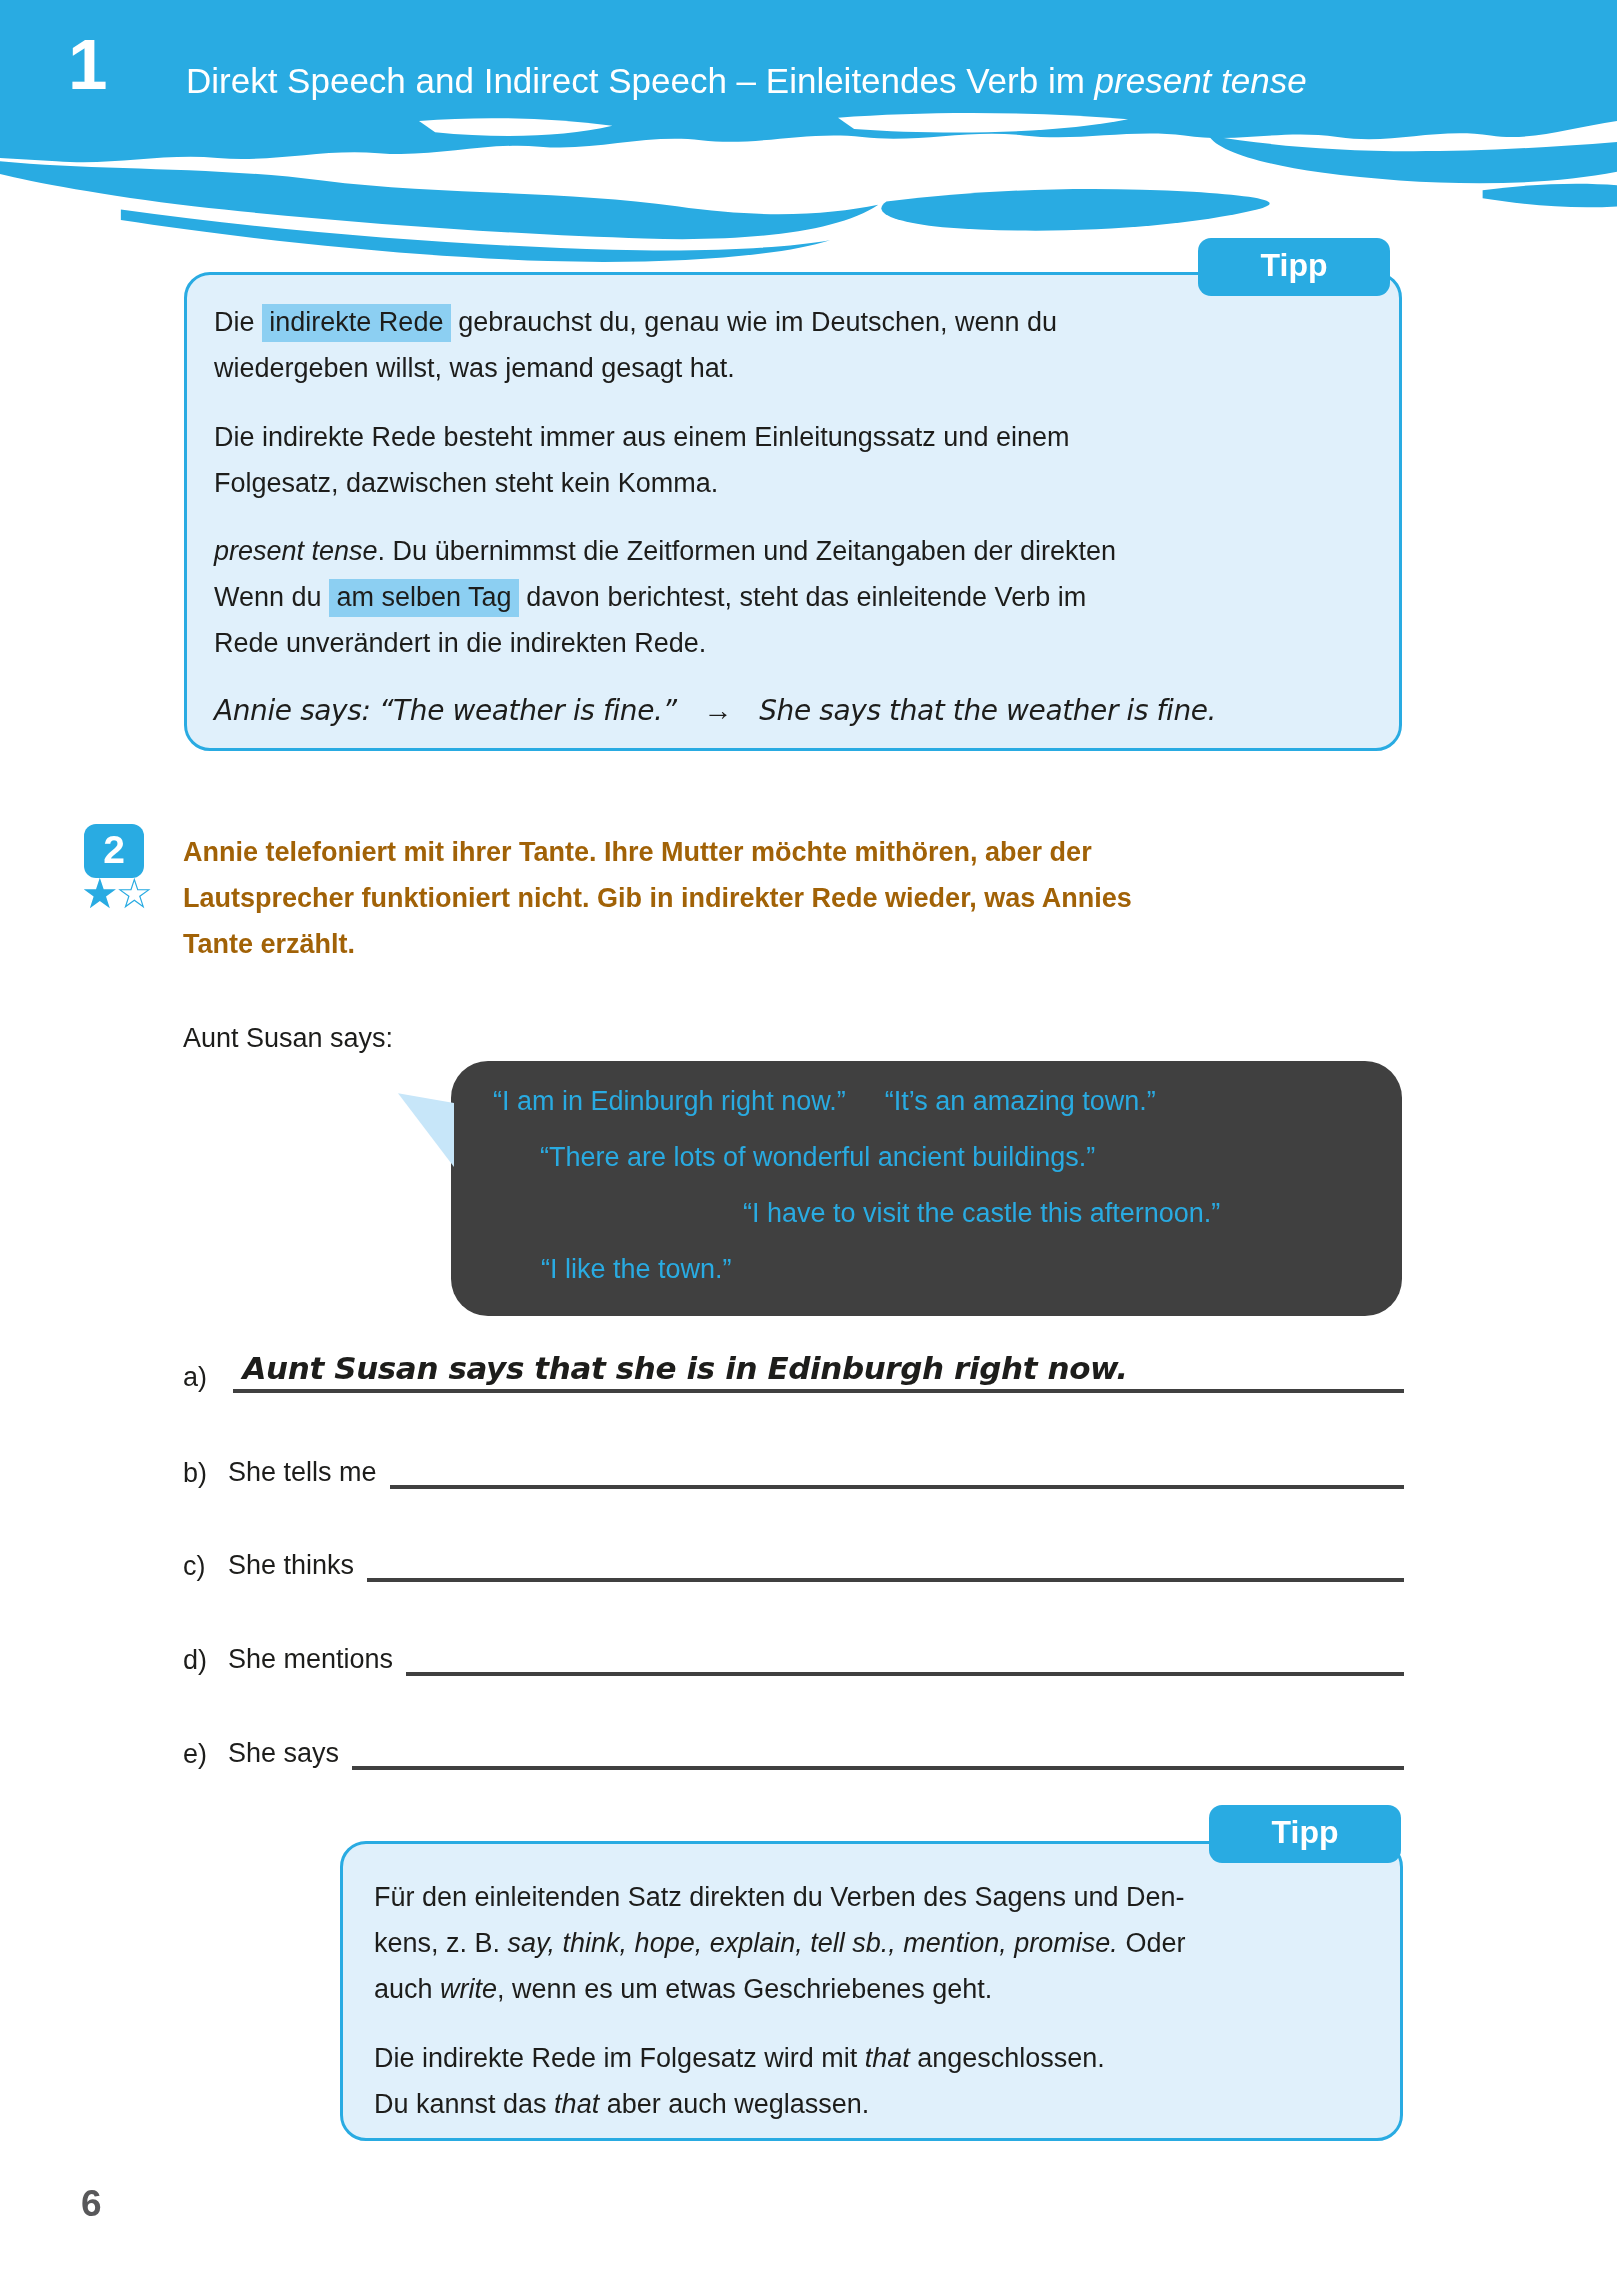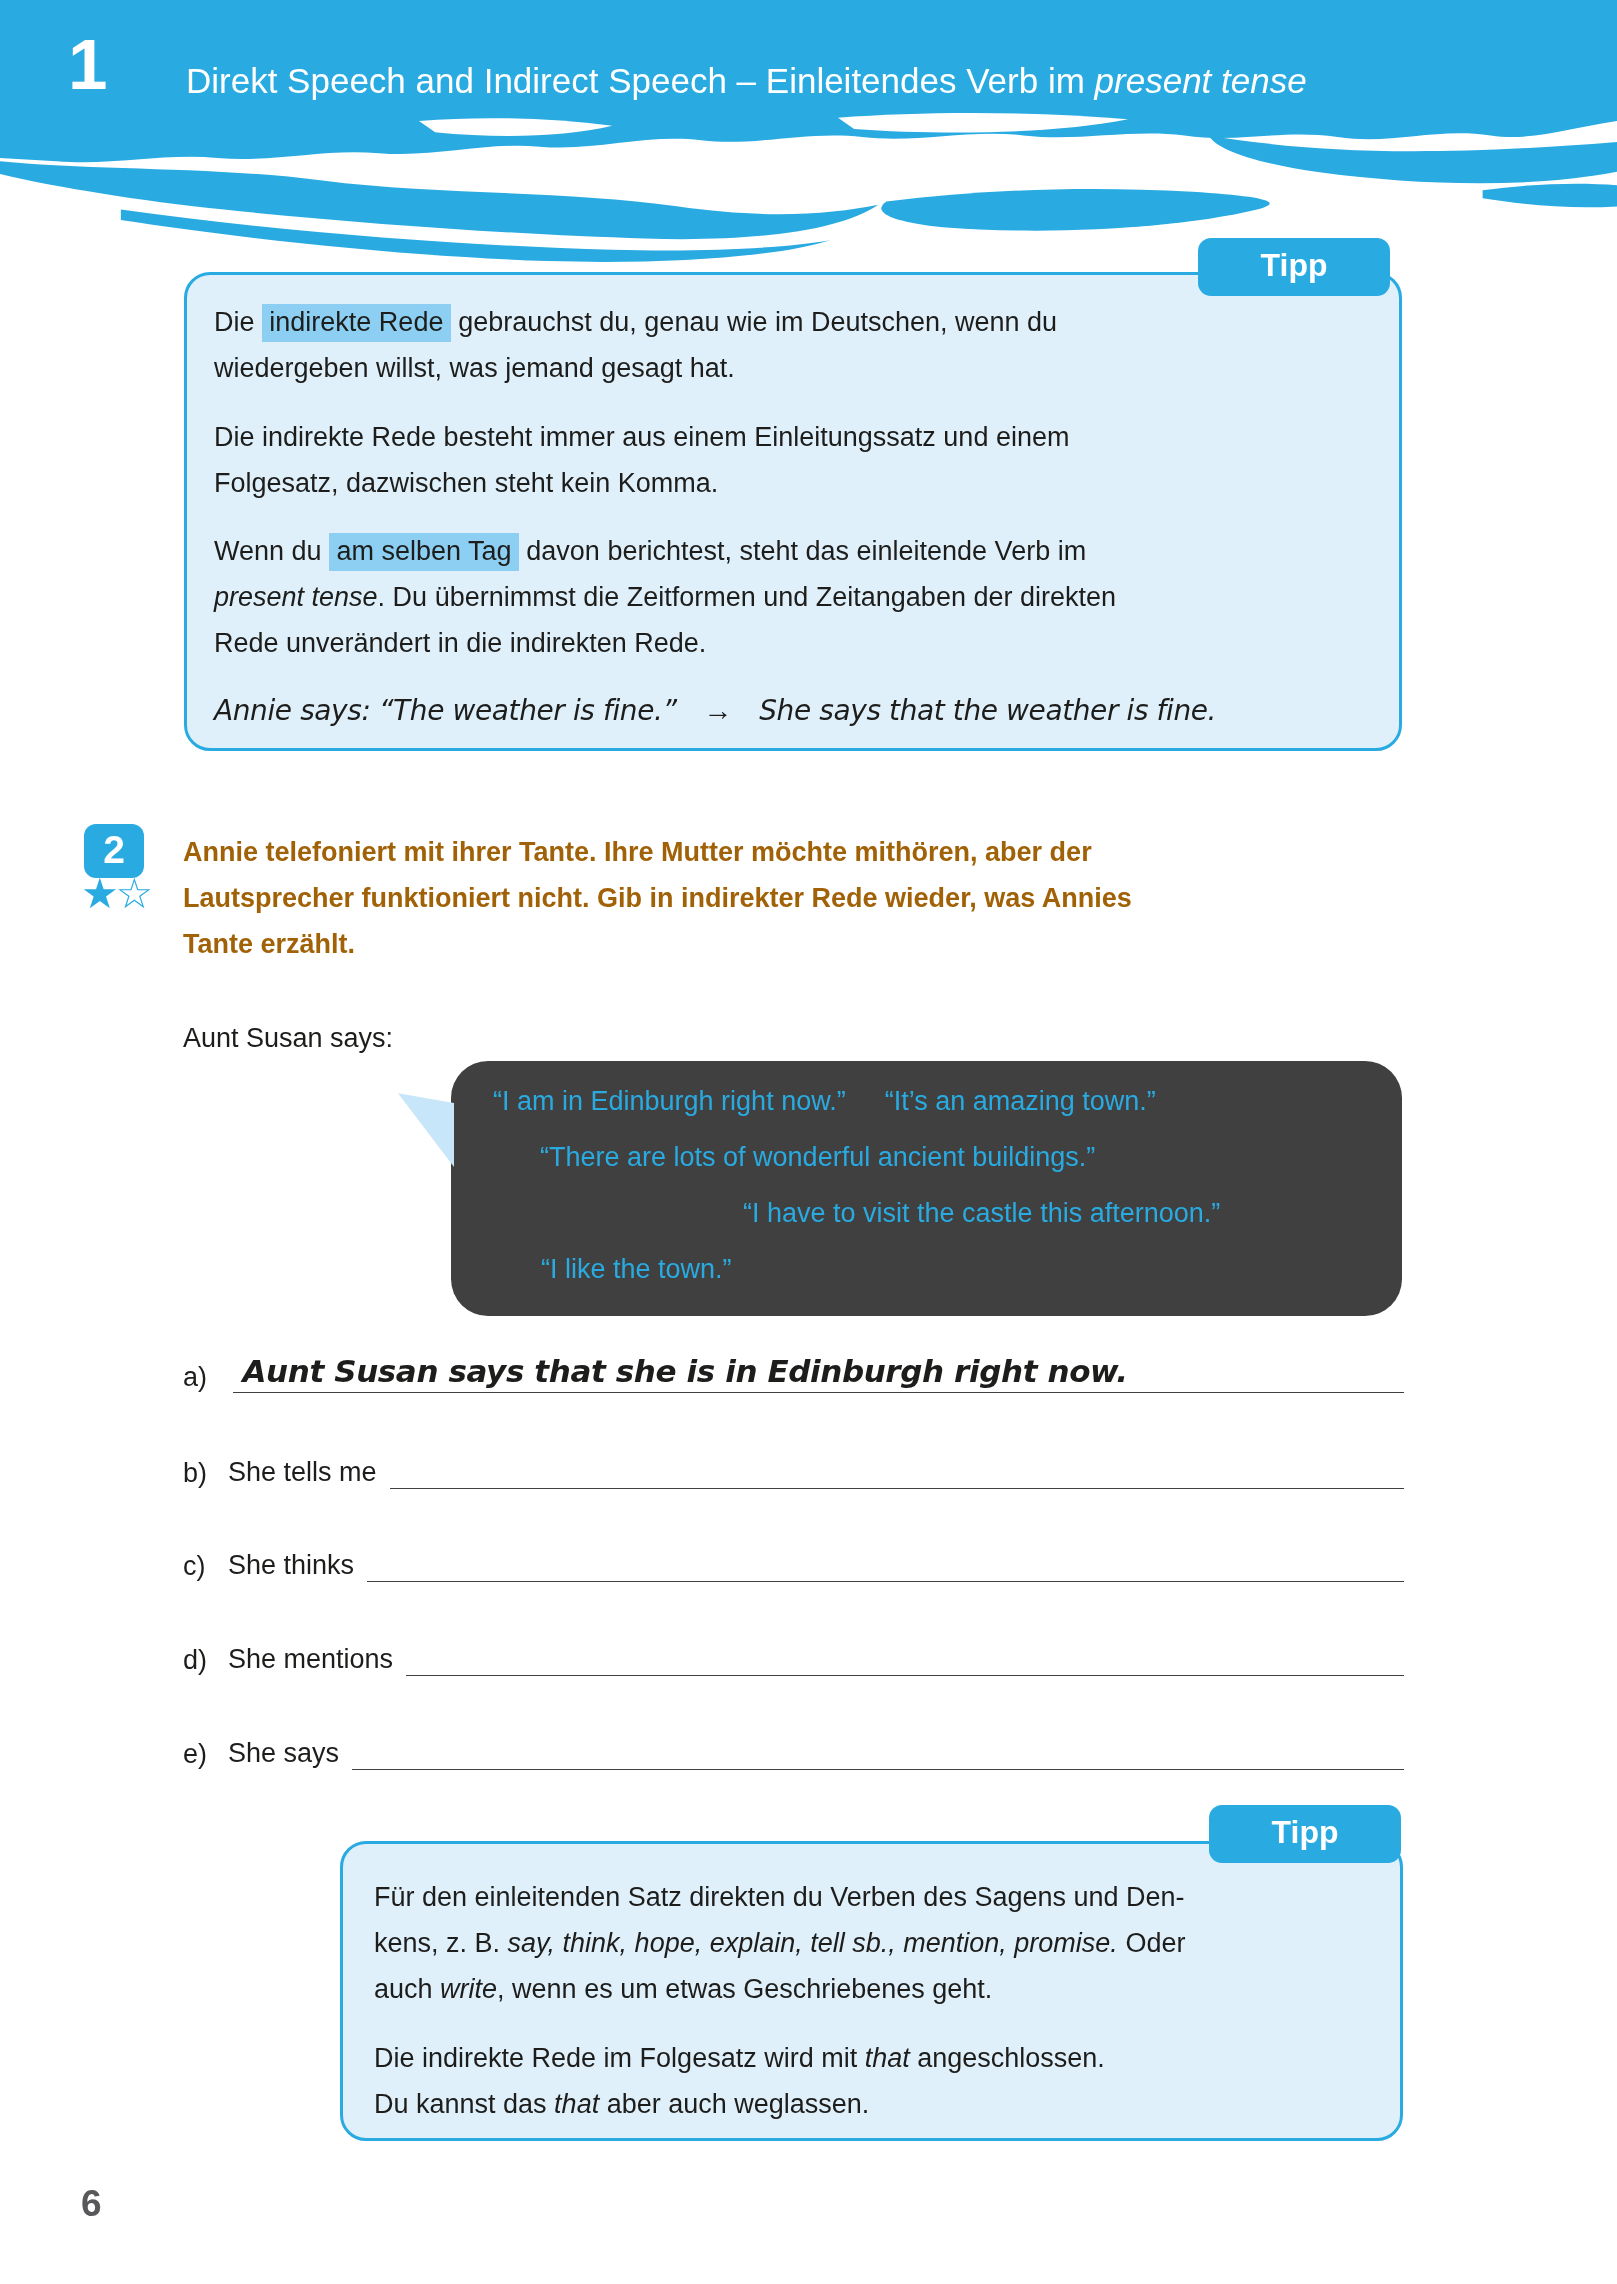--- a/index.html
+++ b/index.html
@@ -80,21 +80,21 @@
   .bq4 { padding-left:90px; }
 
   
   .row {
     position:absolute; left:183px; width:1221px; height:46px;
     display:flex; align-items:flex-end; font-size:27px;
   }
   .row .lbl { flex:0 0 45px; line-height:1.1; }
   .row .pre { white-space:nowrap; line-height:1.1; padding-bottom:1.6px; }
   .row .blank {
-    flex:1 1 auto; border-bottom:1px solid #404040; margin-left:13px;
+    flex:1 1 auto; border-bottom:4px solid #404040; margin-left:13px;
     position:relative; height:100%;margin-top:31px;
   }
   .row .blank.no-pre { margin-left:4.8px; }
   .row .answer {
     position:absolute; left:9.7px; bottom:3.2px; font-size:31px; font-weight:bold;
     white-space:nowrap; color:#1d1d1b;
   }
   #row-a { top:1347px; }
   #row-b { top:1443px; }
   #row-c { top:1536px; }
@@ -132,22 +132,22 @@
     <div class="tip-inner1">
       <div class="para">
         <div class="tl"><span>Die </span><span class="hl">indirekte Rede</span><span> gebrauchst du, genau wie im Deutschen, wenn du</span></div>
         <div class="tl">wiedergeben willst, was jemand gesagt hat.</div>
       </div>
       <div class="para">
         <div class="tl">Die indirekte Rede besteht immer aus einem Einleitungssatz und einem</div>
         <div class="tl">Folgesatz, dazwischen steht kein Komma.</div>
       </div>
       <div class="para">
+        <div class="tl"><span class="it">present tense</span><span>. Du übernimmst die Zeitformen und Zeitangaben der direkten</span></div>
         <div class="tl"><span>Wenn du </span><span class="hl">am selben Tag</span><span> davon berichtest, steht das einleitende Verb im</span></div>
-        <div class="tl"><span class="it">present tense</span><span>. Du übernimmst die Zeitformen und Zeitangaben der direkten</span></div>
         <div class="tl">Rede unverändert in die indirekten Rede.</div>
       </div>
       <div class="tl example hand"><span>Annie says: “The weather is fine.”</span><span class="arrow">→</span><span>She says that the weather is fine.</span></div>
     </div>
   </div>
 
   <div class="ex-badge">2</div>
   <div class="ex-stars"><span>★</span><span>☆</span></div>
 
   <div class="ex-prompt">

